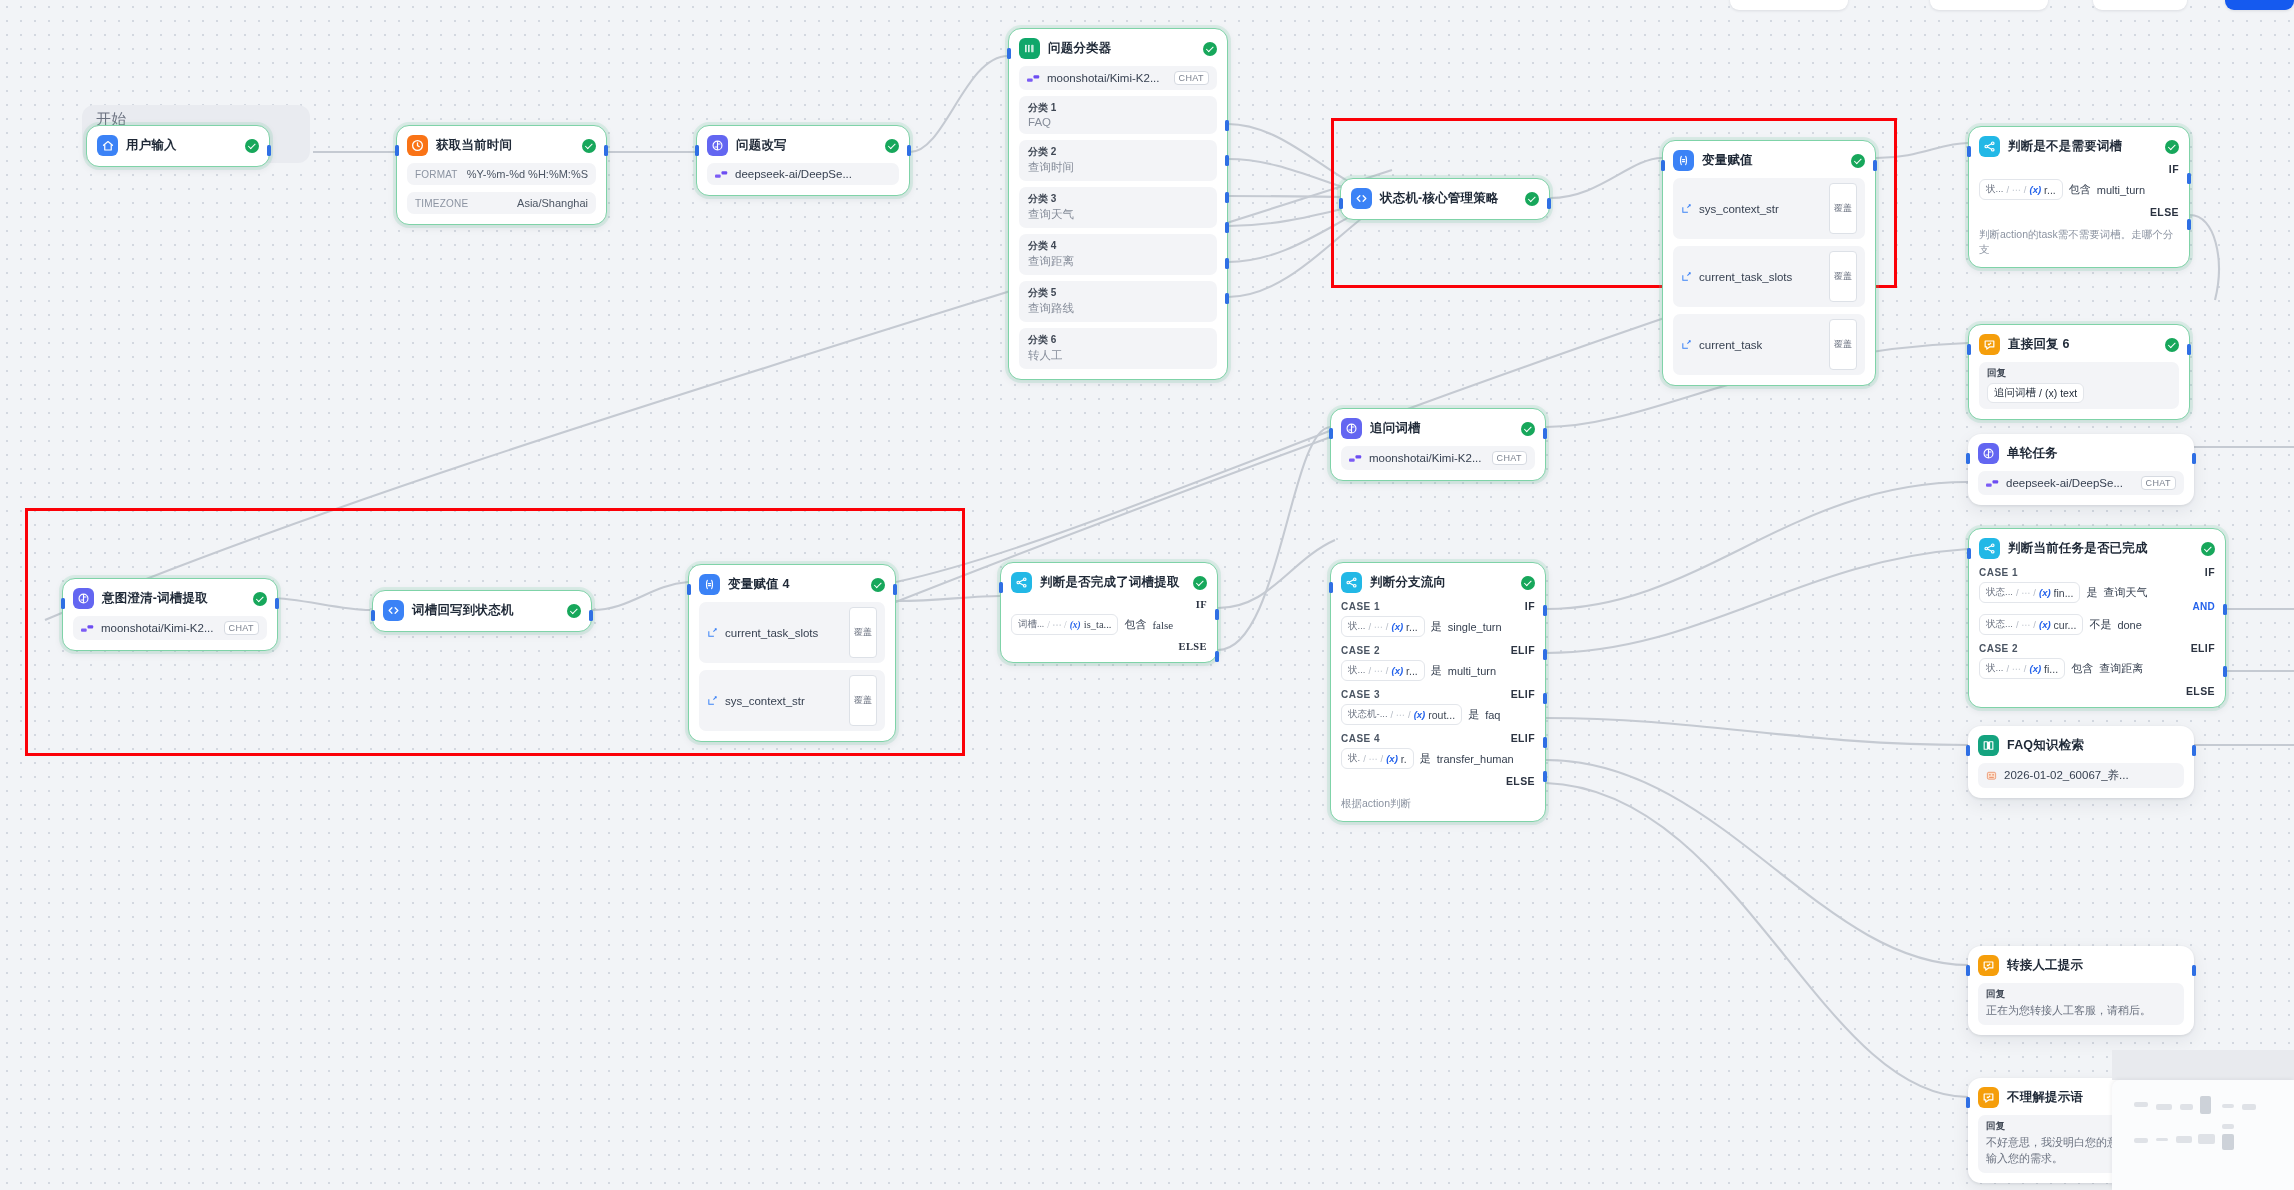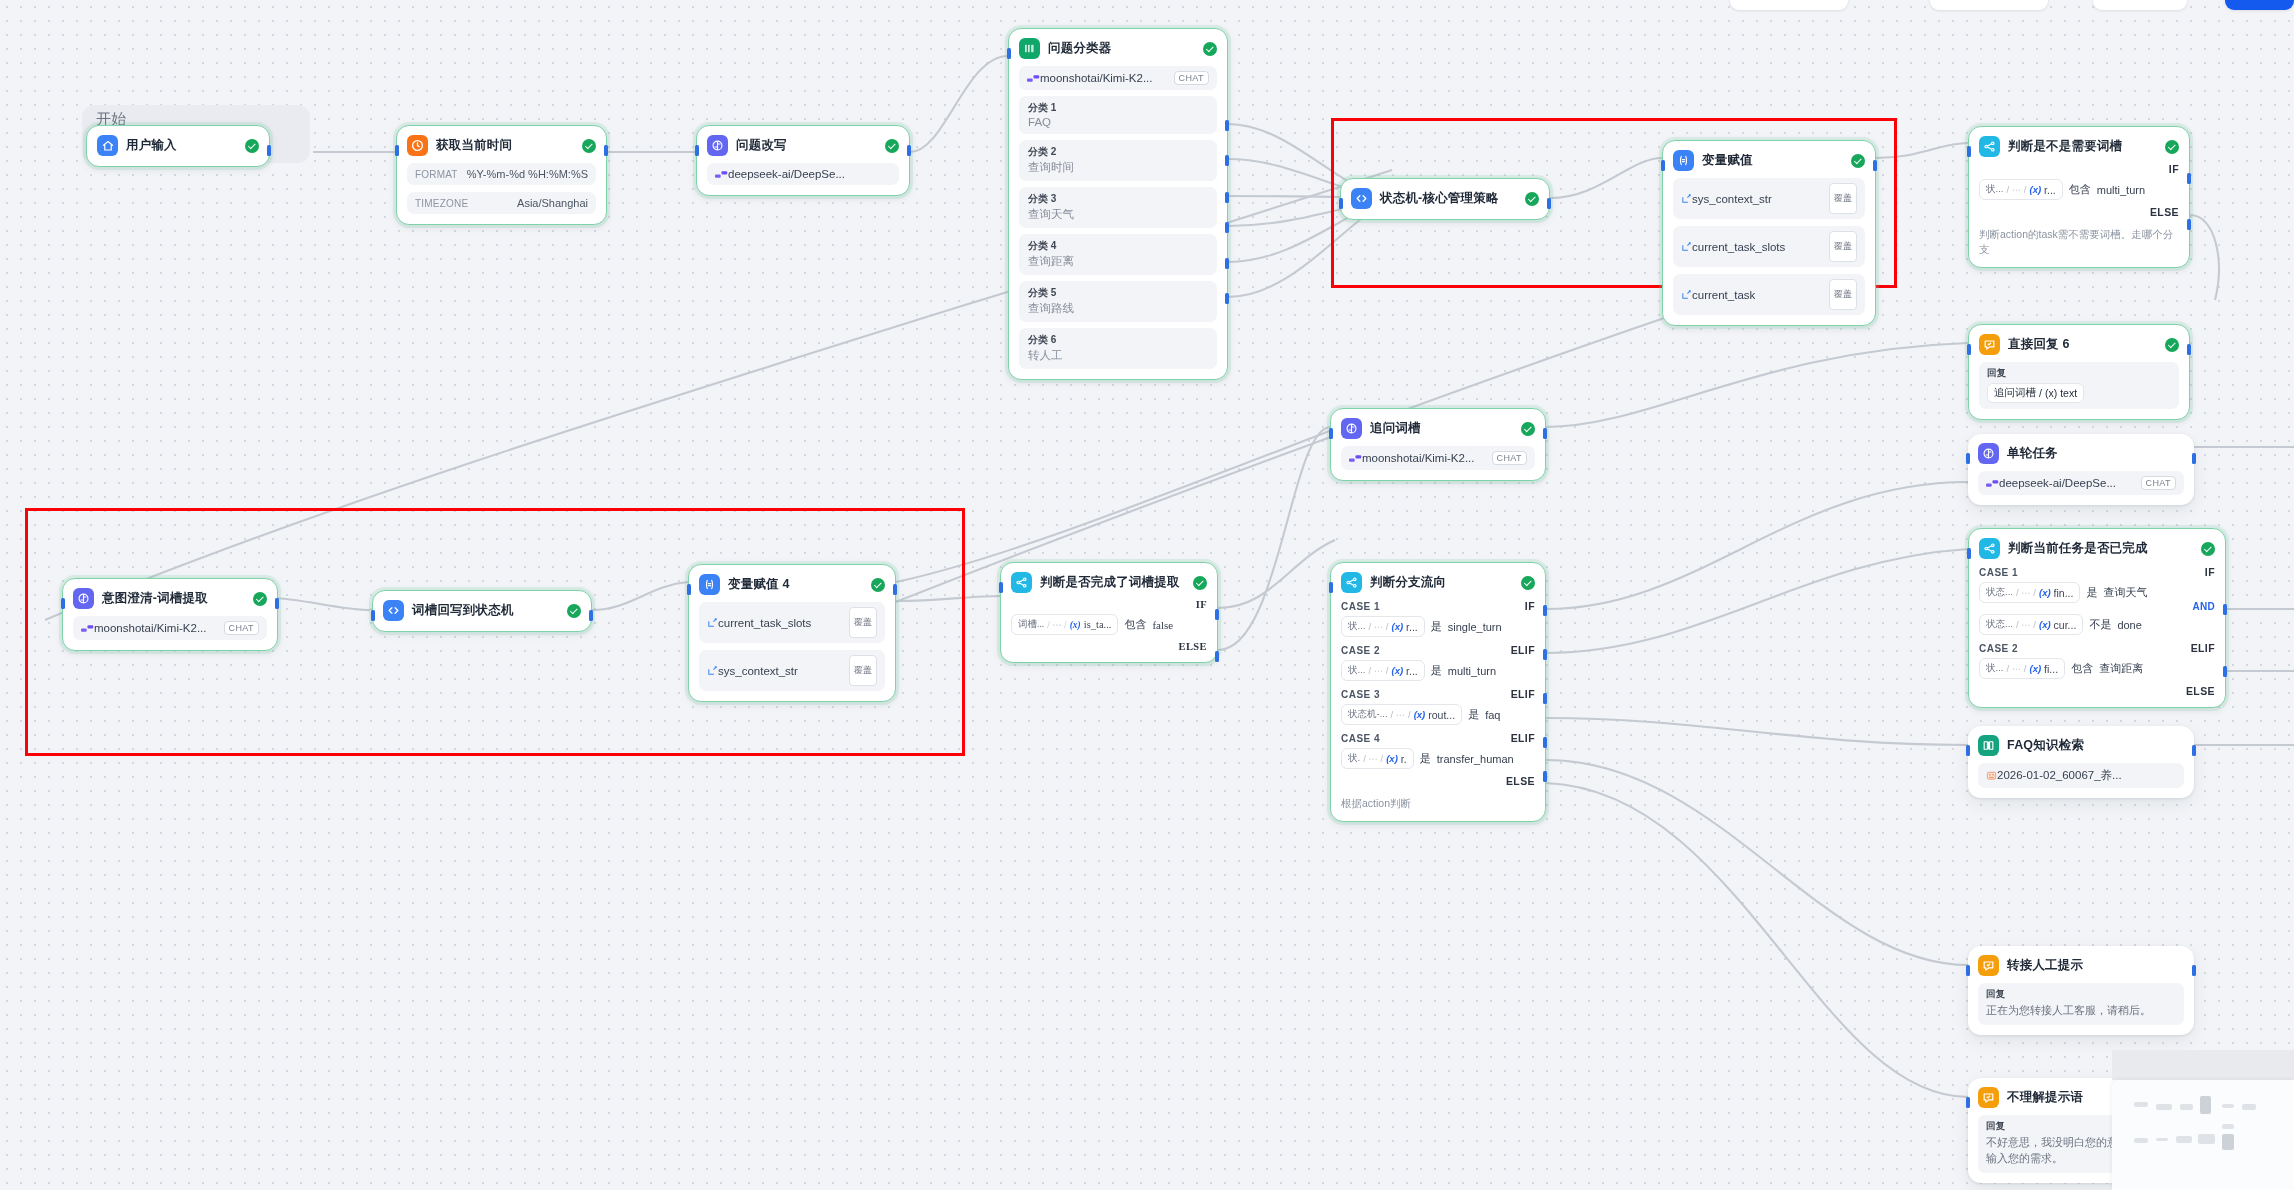--- a/index.html
+++ b/index.html
@@ -41,35 +41,35 @@
   .ico.blue2{background:#3b82f6;}
   .check{
     width:14px;height:14px;border-radius:50%;background:#17a75b;flex:none;
     display:flex;align-items:center;justify-content:center;
   }
   .check:after{content:"";width:6px;height:3px;border-left:1.6px solid #fff;border-bottom:1.6px solid #fff;transform:rotate(-45deg) translate(0px,-1px);}
 
   
   .row{
     margin-top:7px;background:#f3f4f7;border-radius:7px;
-    padding:5px 8px;display:flex;align-items:center;
+    padding:5px 8px;display:flex;align-items:center;gap:7px;
     font-size:11.5px;color:#374151;box-sizing:border-box;
   }
   .row .lbl{color:#8b93a1;font-size:10px;letter-spacing:.2px;}
   .row .val{margin-left:auto;font-size:11px;color:#4b5563;}
   .row .name{white-space:nowrap;overflow:hidden;text-overflow:ellipsis;}
   .chat-tag{
     margin-left:auto;border:1px solid #d6dae1;border-radius:4px;background:#fff;
     color:#7b828f;font-size:9px;padding:1px 4px;letter-spacing:.4px;flex:none;
   }
   .model-ico{width:13px;height:9px;flex:none;}
   .kv-ico{width:11px;height:11px;flex:none;color:#3b82f6;}
   .cover-tag{
     margin-left:auto;border:1px solid #dde1e7;border-radius:4px;background:#fff;
-    color:#6b7280;font-size:9px;padding:8px 4px;flex:none;
+    color:#6b7280;font-size:9px;padding:18px 4px;flex:none;
   }
 
   
   .cls{
     margin-top:6px;background:#f3f4f7;border-radius:7px;padding:5px 9px 6px 9px;
   }
   .cls .k{font-size:10px;font-weight:700;color:#3f4754;}
   .cls .v{font-size:11.5px;color:#868d9a;margin-top:1px;}
 
   

